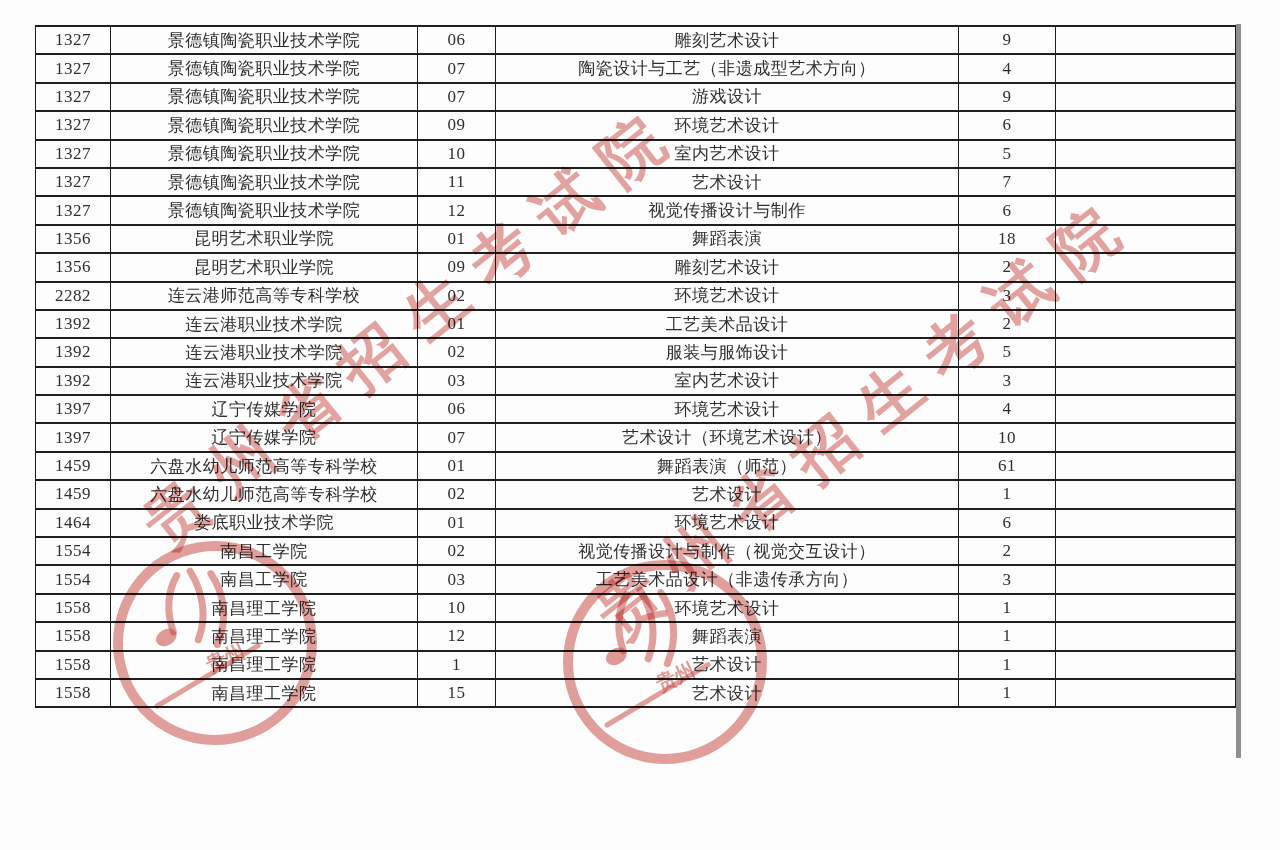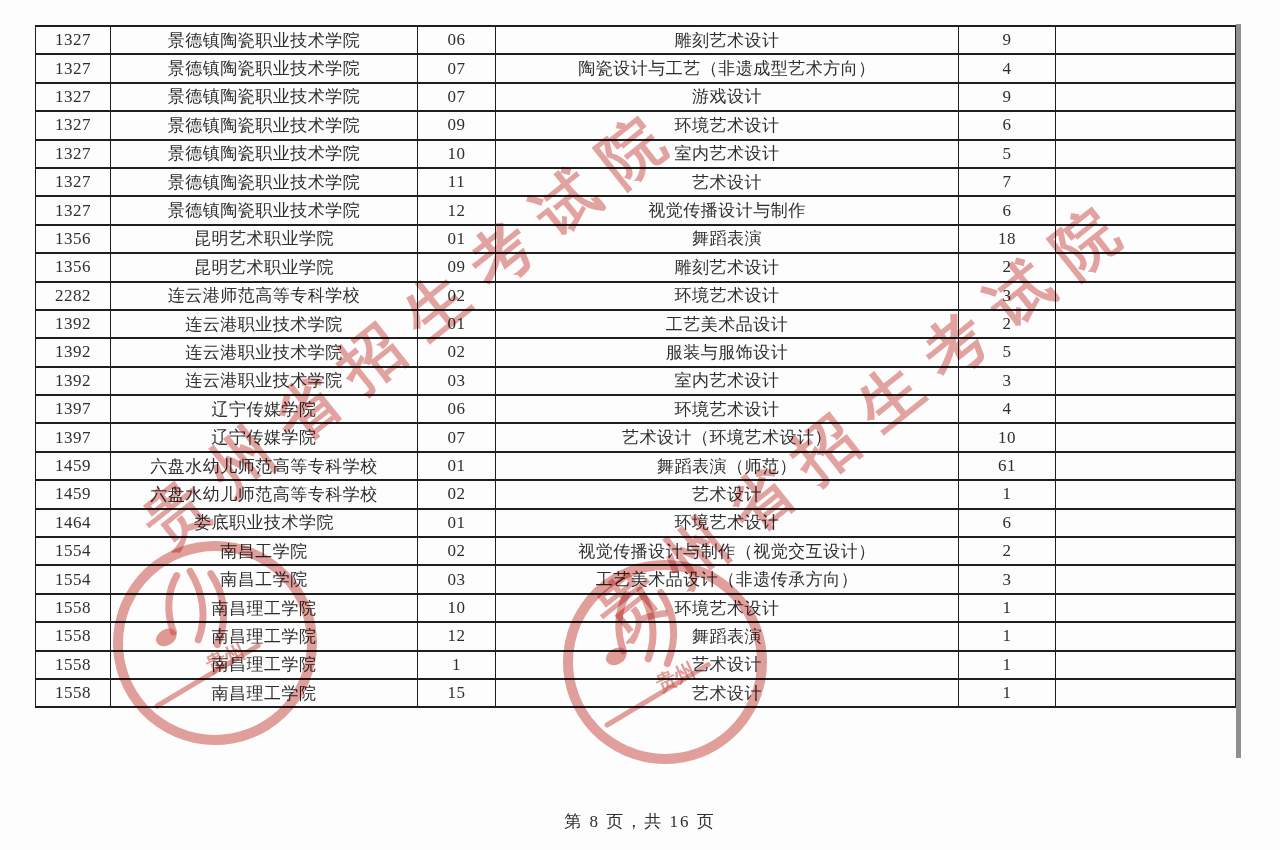--- a/index.html
+++ b/index.html
@@ -351,15 +351,14 @@
         <path d="M 98 35 C 107 58 107 83 94 104" stroke-width="7"></path>
         <path d="M 118 41 C 128 63 127 89 112 112" stroke-width="7"></path>
         <path d="M 42 162 L 152 120" stroke-width="5"></path>
       </g>
       <ellipse cx="63" cy="96" rx="11" ry="8" fill="rgba(201,72,66,0.55)" transform="rotate(-20 63 96)"></ellipse>
       <text x="100" y="138" font-size="20" font-weight="bold" fill="rgba(201,72,66,0.55)" transform="rotate(-14 100 138)">贵州</text>
     </svg>
 
   </div>
 
-  <div class="footer">第 8 页，共 16 页</div>
 
 </div>
 
 </body></html>

